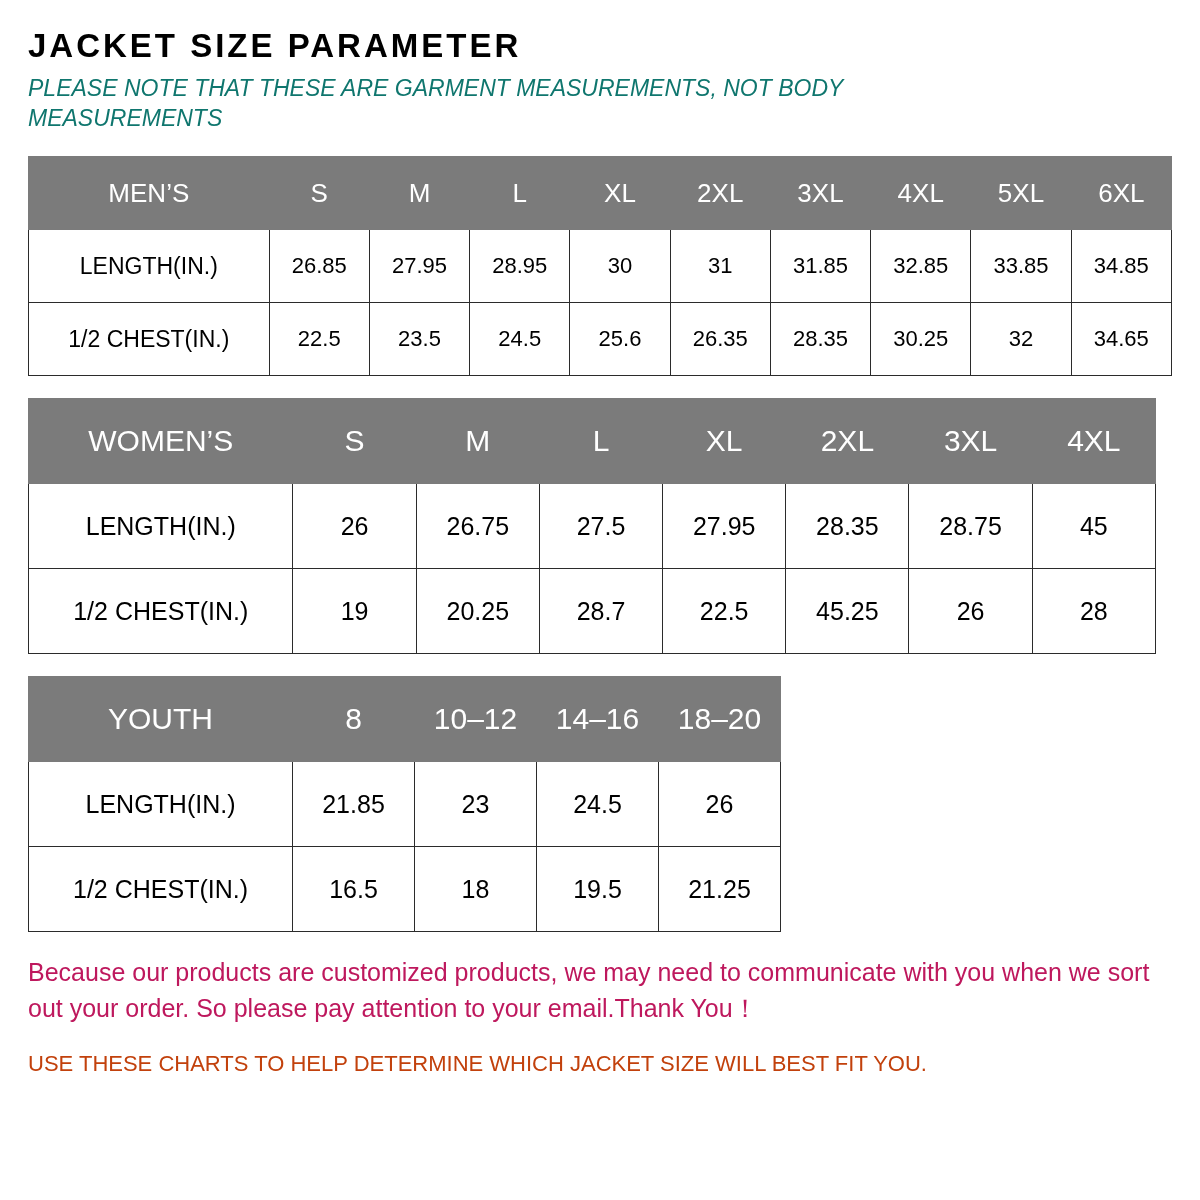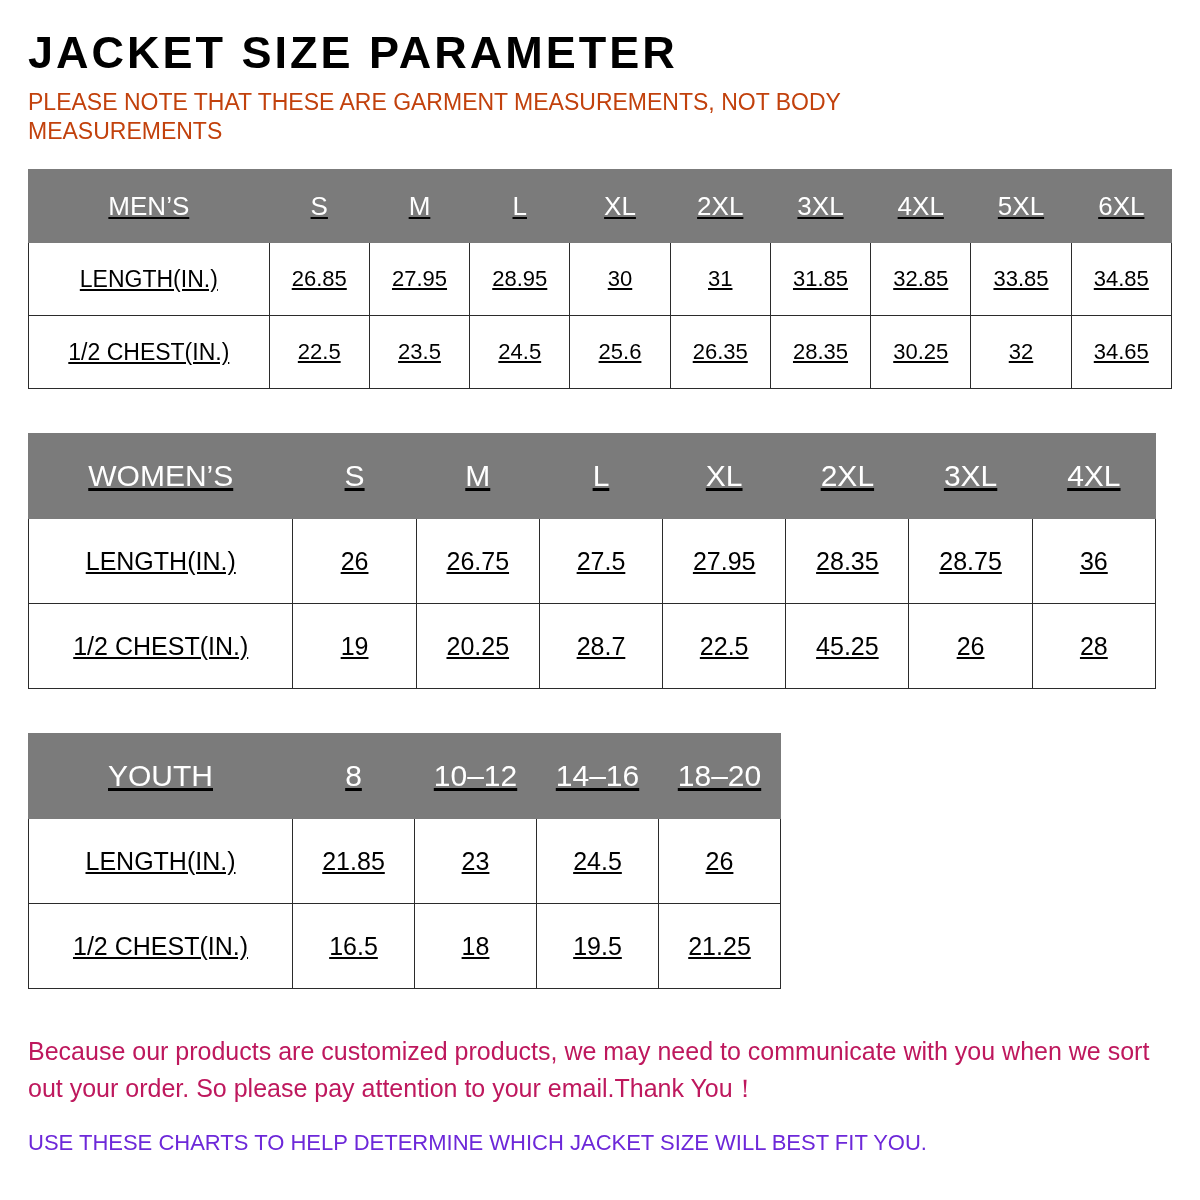--- a/index.html
+++ b/index.html
@@ -15,39 +15,39 @@
     overflow: hidden;
   }
   .page {
     width: 1200px;
     height: 1200px;
     box-sizing: border-box;
     padding: 28px 28px 0 28px;
     position: relative;
   }
   .title {
-    font-size: 45px;
+    font-size: 33px;
     font-weight: bold;
     letter-spacing: 3px;
     margin: 0 0 10px 0;
     line-height: 1.1;
     color: #000;
   }
   .note {
-    color: #c2410c;
+    color: #0f766e;
     font-size: 23px;
     line-height: 1.3;
     margin: 3px 0 22px 0;
     max-width: 920px;
+    font-style: italic;
   }
   table.size-table {
     border-collapse: collapse;
     table-layout: fixed;
-    margin-bottom: 44px;
-    text-decoration: underline;
+    margin-bottom: 22px;
   }
   table.size-table td {
     border: 1px solid #2b2b2b;
     text-align: center;
     font-size: 22px;
     height: 60px;
     padding: 0 4px;
     background: #ffffff;
     color: #000000;
     white-space: nowrap;
@@ -87,21 +87,21 @@
   #youth-table td { height: 84px; font-size: 25px; }
 
   .footer-note {
     color: #be185d;
     font-size: 25px;
     line-height: 1.45;
     margin: 12px 0 0 0;
     max-width: 1140px;
   }
   .footer-note2 {
-    color: #6d28d9;
+    color: #c2410c;
     font-size: 22px;
     line-height: 1.4;
     margin: 22px 0 0 0;
     max-width: 1140px;
   }
 </style>
 </head>
 <body>
 
 <div class="page">
@@ -186,21 +186,21 @@
         <td>4XL</td>
       </tr>
       <tr>
         <td class="rowlabel">LENGTH(IN.)</td>
         <td>26</td>
         <td>26.75</td>
         <td>27.5</td>
         <td>27.95</td>
         <td>28.35</td>
         <td>28.75</td>
-        <td>36</td>
+        <td>45</td>
       </tr>
       <tr>
         <td class="rowlabel">1/2 CHEST(IN.)</td>
         <td>19</td>
         <td>20.25</td>
         <td>28.7</td>
         <td>22.5</td>
         <td>45.25</td>
         <td>26</td>
         <td>28</td>

